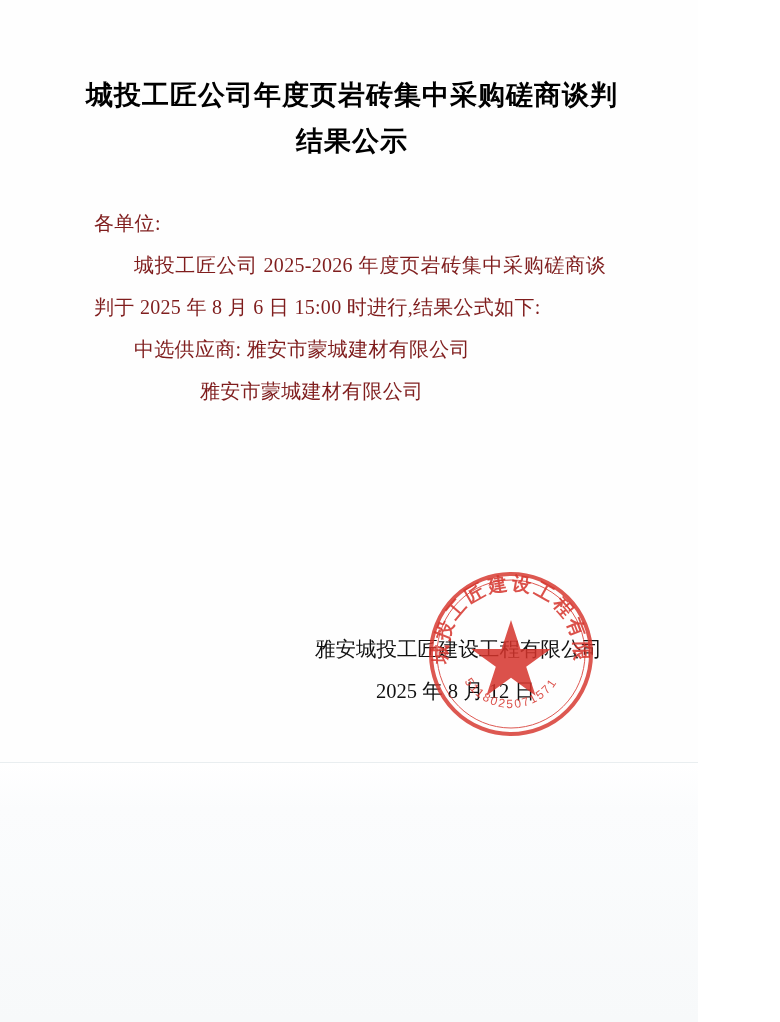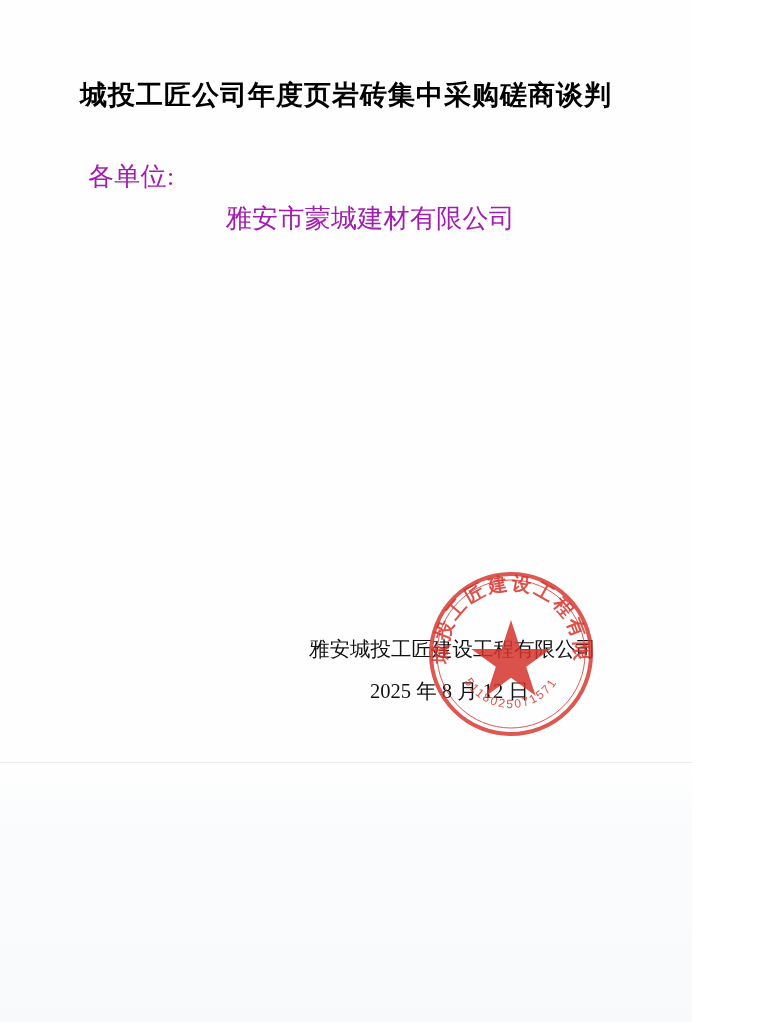--- a/index.html
+++ b/index.html
@@ -13,20 +13,21 @@
     font-family: "Liberation Serif", "DejaVu Serif", serif;
     color: #1a1a1a;
     position: relative;
     overflow: hidden;
   }
   .page {
     position: relative;
     width: 692px;
     height: 1022px;
     background: #fefefe;
+    padding-left: 6px;
   }
   
   .scan-edge {
     position: absolute;
     left: 0;
     right: 0;
     top: 762px;
     height: 260px;
     background: linear-gradient(to bottom, #ffffff 0%, #fbfcfd 18%, #f7f9fa 100%);
     pointer-events: none;
@@ -46,23 +47,23 @@
     font-size: 27px;
     line-height: 46px;
     letter-spacing: 1px;
     padding-top: 72px;
     margin: 0 64px;
     color: #000;
   }
   .body-block {
     margin: 0 92px 0 88px;
     padding-top: 38px;
-    font-size: 26px;
+    font-size: 20px;
     line-height: 42px;
-    color: #a21caf;
+    color: #7f1d1d;
     letter-spacing: 0.3px;
   }
   .p-flush {
     text-indent: 0;
     margin: 0;
   }
   .p-indent {
     text-indent: 2em;
     margin: 0;
     text-align: justify;
@@ -100,24 +101,30 @@
 </head>
 <body>
 
 <div class="page">
 
   <div class="scan-edge"></div>
   <div class="scan-line"></div>
 
   <h1 class="doc-title">
     <span>城投工匠公司年度页岩砖集中采购磋商谈判</span><br>
+    <span>结果公示</span>
   </h1>
 
   <div class="body-block">
     <p class="p-flush">各单位:</p>
+    <p class="p-indent">城投工匠公司 2025-2026 年度页岩砖集中采购磋商谈判于 2025 年 8 月 6 日 15:00 时进行,结果公式如下:</p>
+    <p class="p-indent">
+      <span>中选供应商:</span>
+      <span>雅安市蒙城建材有限公司</span>
+    </p>
     <p class="p-sub">雅安市蒙城建材有限公司</p>
   </div>
 
   <div class="sign-block">
     <div>雅安城投工匠建设工程有限公司</div>
     <div class="sign-date">2025 年 8 月 12 日</div>
   </div>
 
   <div class="seal">
     <svg width="172" height="172" viewBox="0 0 172 172" xmlns="http://www.w3.org/2000/svg">

